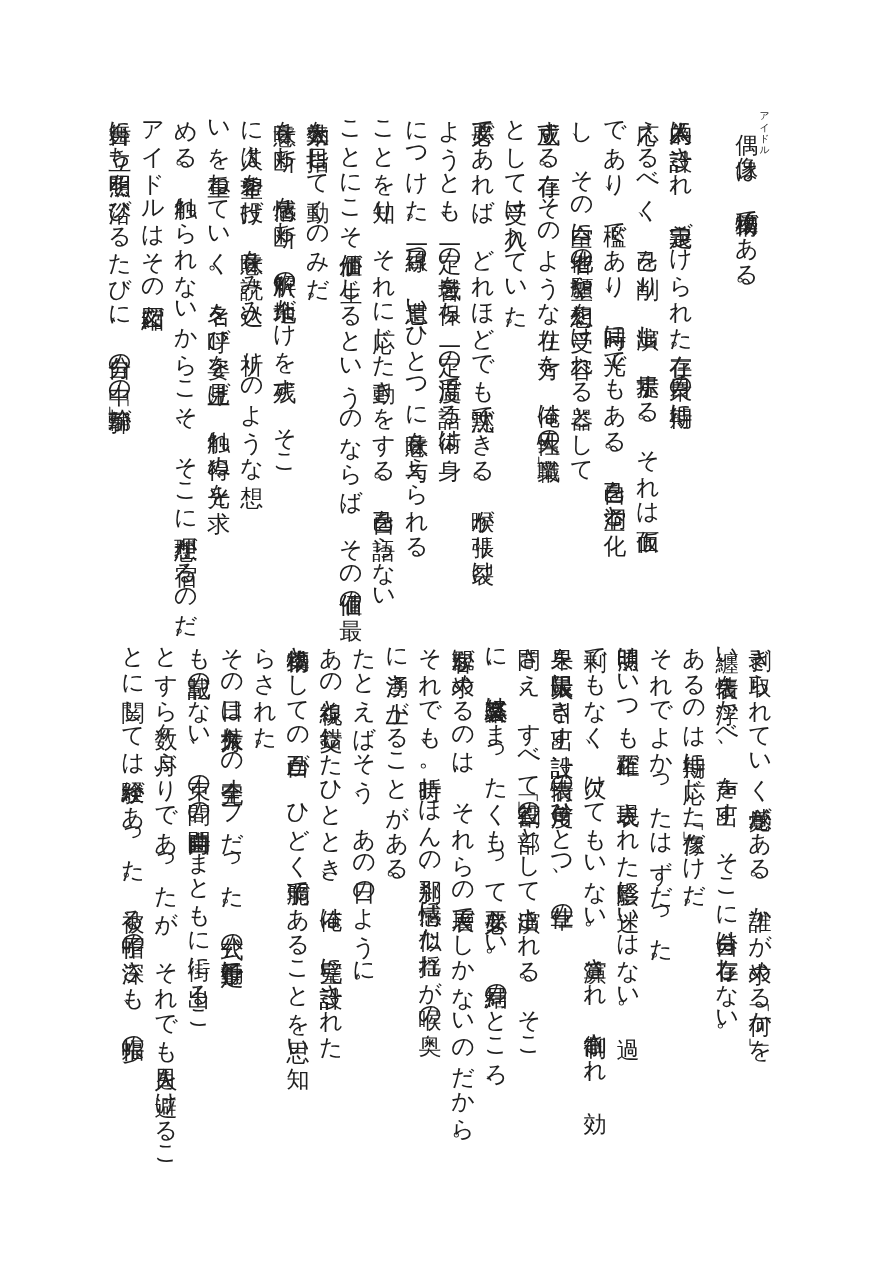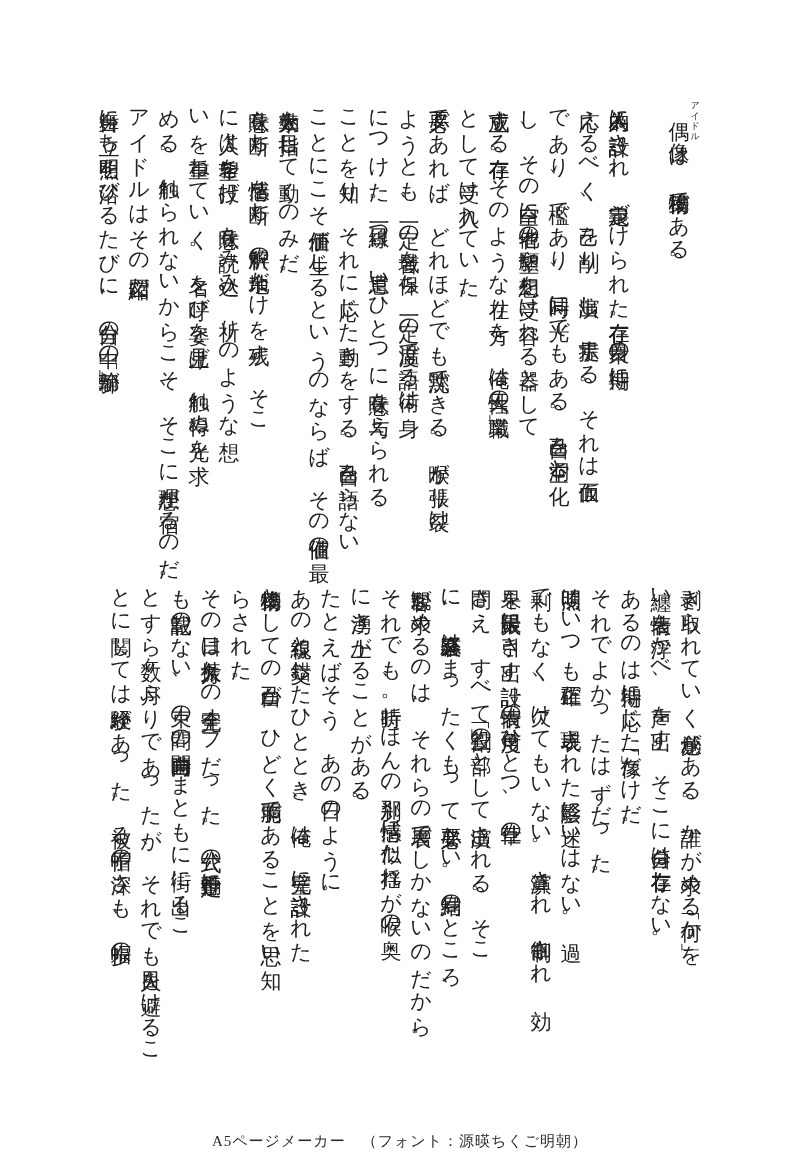--- a/index.html
+++ b/index.html
@@ -96,14 +96,13 @@
       <div class="line">に湧き上がることがある。</div>
       <div class="line">たとえばそう、あの日のように。</div>
       <div class="line">あの視線と交錯したひととき、俺は、完璧に設計された</div>
       <div class="line">構築物としての自己が、ひどく脆弱であることを思い知</div>
       <div class="line">らされた。</div>
       <div class="line">その日は久方振りの完全オフだった。公式の行動予定に</div>
       <div class="line">も記載のない、束の間の自由時間。まともに街に出るこ</div>
       <div class="line">とすら数ヶ月ぶりであったが、それでも人目を避けるこ</div>
       <div class="line">とに関しては経験があった。被る帽子の深さも、歩幅の</div>
     </div>
-  <div class="footer">A5ページメーカー　（フォント：源暎ちくご明朝）</div>
 </div>
 
 </body></html>

